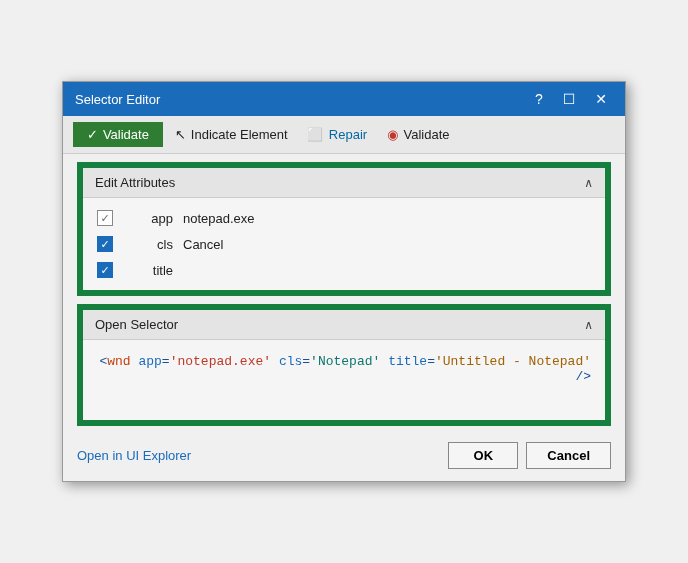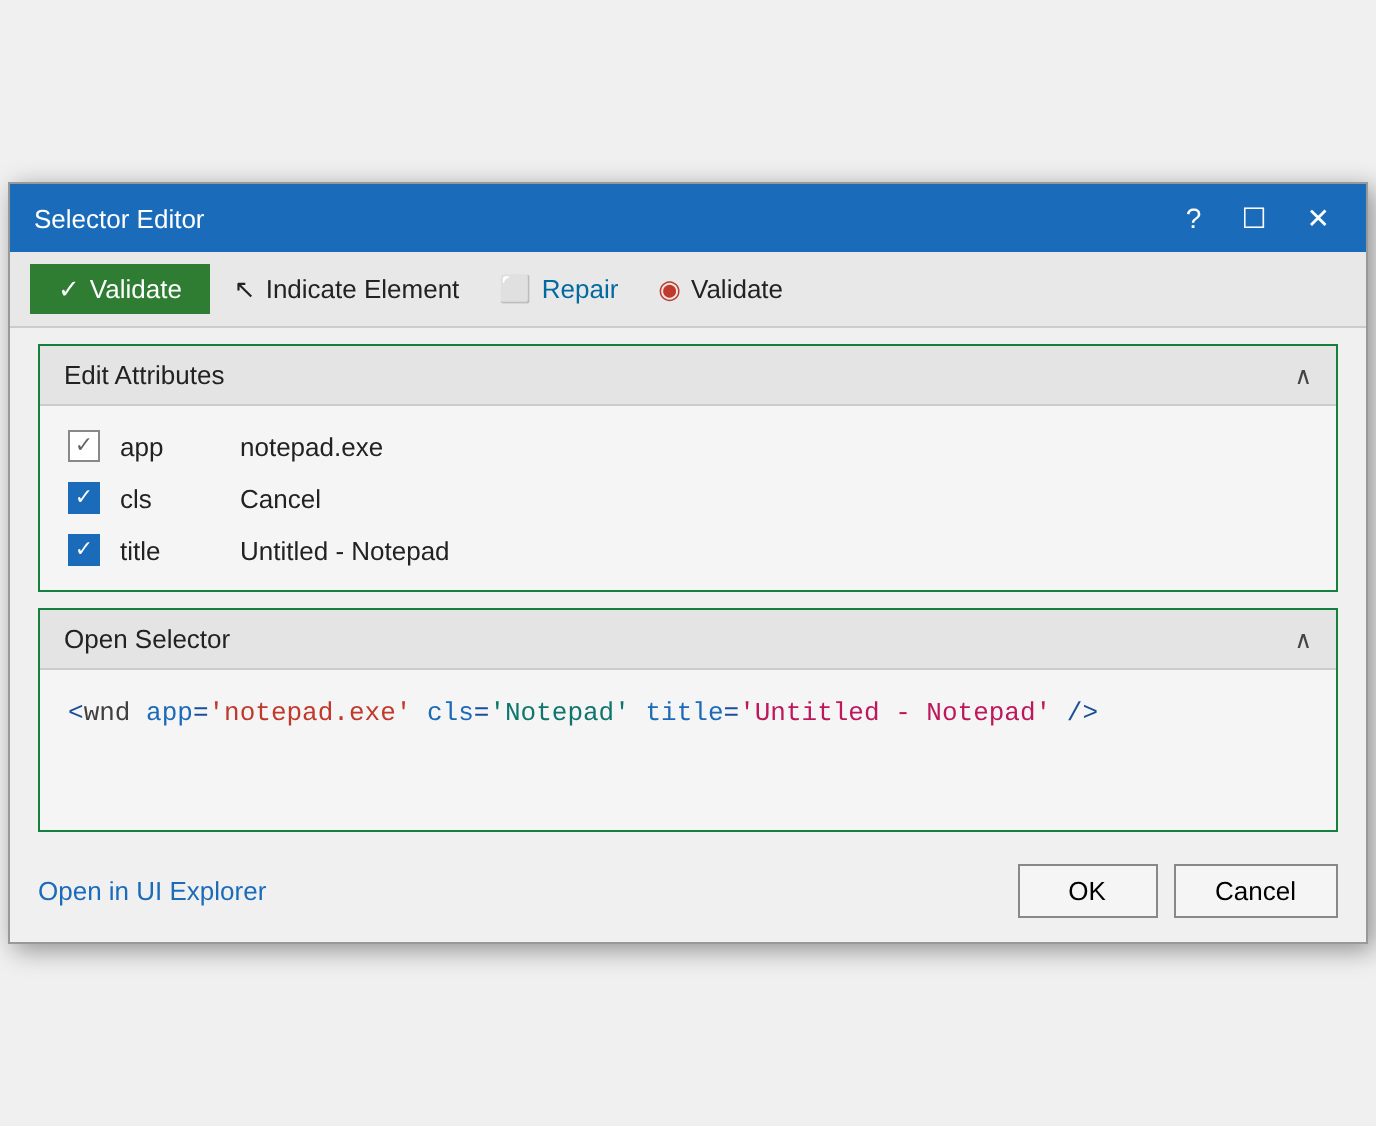--- a/index.html
+++ b/index.html
@@ -6,21 +6,21 @@
     body {
       font-family: 'Segoe UI', Arial, sans-serif;
       font-size: 13px;
       background: #f0f0f0;
       display: flex;
       align-items: center;
       justify-content: center;
       min-height: 100vh;
     }
     .dialog {
-      width: 680px;
+      width: 564px;
       background: #f0f0f0;
       border: 1px solid #999;
       box-shadow: 3px 3px 12px rgba(0,0,0,0.4);
       display: flex;
       flex-direction: column;
     }
     .title-bar {
       background: #1a6bba;
       color: white;
       padding: 8px 12px;
@@ -79,21 +79,22 @@
     }
     .content {
       padding: 8px 14px;
       flex: 1;
       display: flex;
       flex-direction: column;
       gap: 8px;
     }
     .section {
       background: #f5f5f5;
-      border: 1px solid #15803d;
+      border: 6px solid #15803d;
+      text-align: right;
     }
     .section-header {
       display: flex;
       align-items: center;
       justify-content: space-between;
       padding: 7px 12px;
       background: #e4e4e4;
       border-bottom: 1px solid #ccc;
     }
     .section-title {
@@ -153,20 +154,21 @@
       display: flex;
       gap: 8px;
     }
     .dialog-btn {
       padding: 5px 20px;
       border: 1px solid #888;
       background: #f5f5f5;
       cursor: pointer;
       font-size: 13px;
       min-width: 70px;
+      font-weight: bold;
     }
 
     
     .cb-container {
       display: inline-flex;
       align-items: center;
       justify-content: center;
       width: 16px;
       height: 16px;
       border: 1px solid #888;
@@ -249,34 +251,33 @@
           </div>
           <span class="attr-name">cls</span>
           <span class="attr-value">Cancel</span>
         </div>
 
         <div class="attr-row">
           <div class="cb-container checked">
             <span class="cb-check">✓</span>
           </div>
           <span class="attr-name">title</span>
-          <span class="attr-value">Untitled - Notepad</span>
         </div>
 
       </div>
     </div>
 
     <div class="section">
       <div class="section-header">
         <span class="section-title">Open Selector</span>
         <span class="collapse-icon">∧</span>
       </div>
       <div class="selector-content">
         <div class="selector-code" contenteditable="true" style="">
-          &lt;<span style="color:#404040;">wnd</span> <span style="color:#1a6bba;">app</span>=<span style="color:#c0392b;margin-top:32px;">'notepad.exe'</span> <span style="color:#1a6bba;">cls</span>=<span style="color:#0f766e;">'Notepad'</span> <span style="color:#1a6bba;">title</span>=<span style="color:#be185d;">'Untitled - Notepad'</span> /&gt;
+          &lt;<span style="color:#c2410c;">wnd</span> <span style="color:#1a6bba;">app</span>=<span style="color:#c0392b;margin-top:32px;">'notepad.exe'</span> <span style="color:#1a6bba;">cls</span>=<span style="color:#0f766e;">'Notepad'</span> <span style="color:#1a6bba;">title</span>=<span style="color:#a16207;">'Untitled - Notepad'</span> /&gt;
         </div>
       </div>
     </div>
 
   </div>
 
   <div class="footer">
     <button class="link-btn">Open in UI Explorer</button>
     <div class="footer-buttons">
       <button class="dialog-btn">OK</button>

